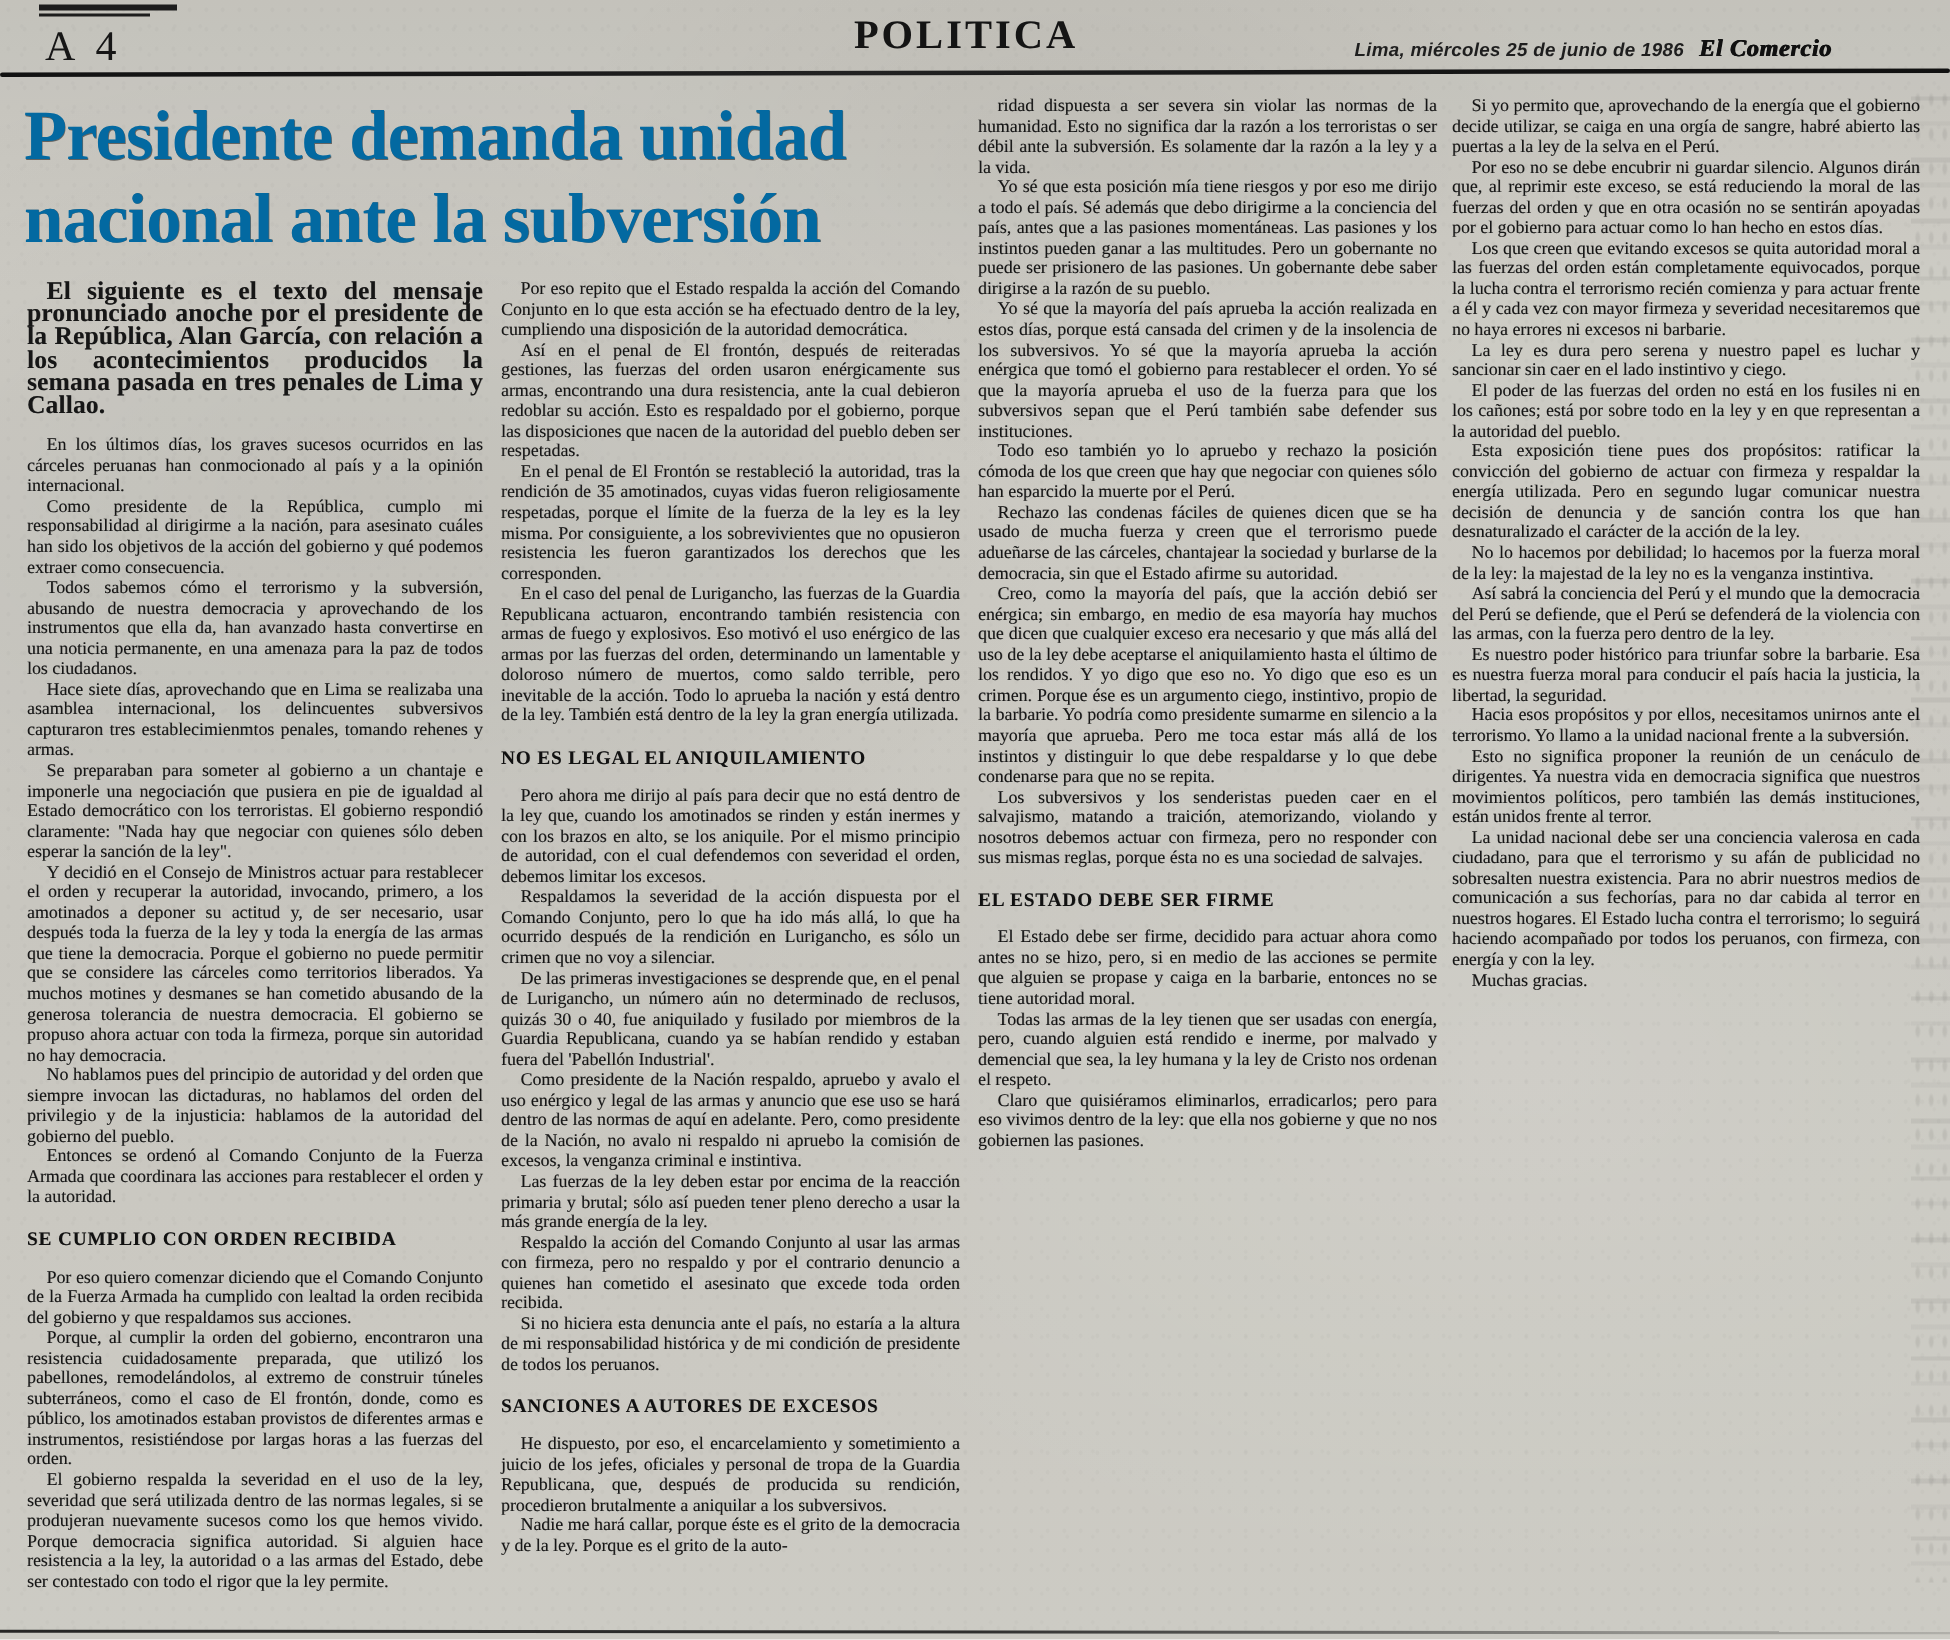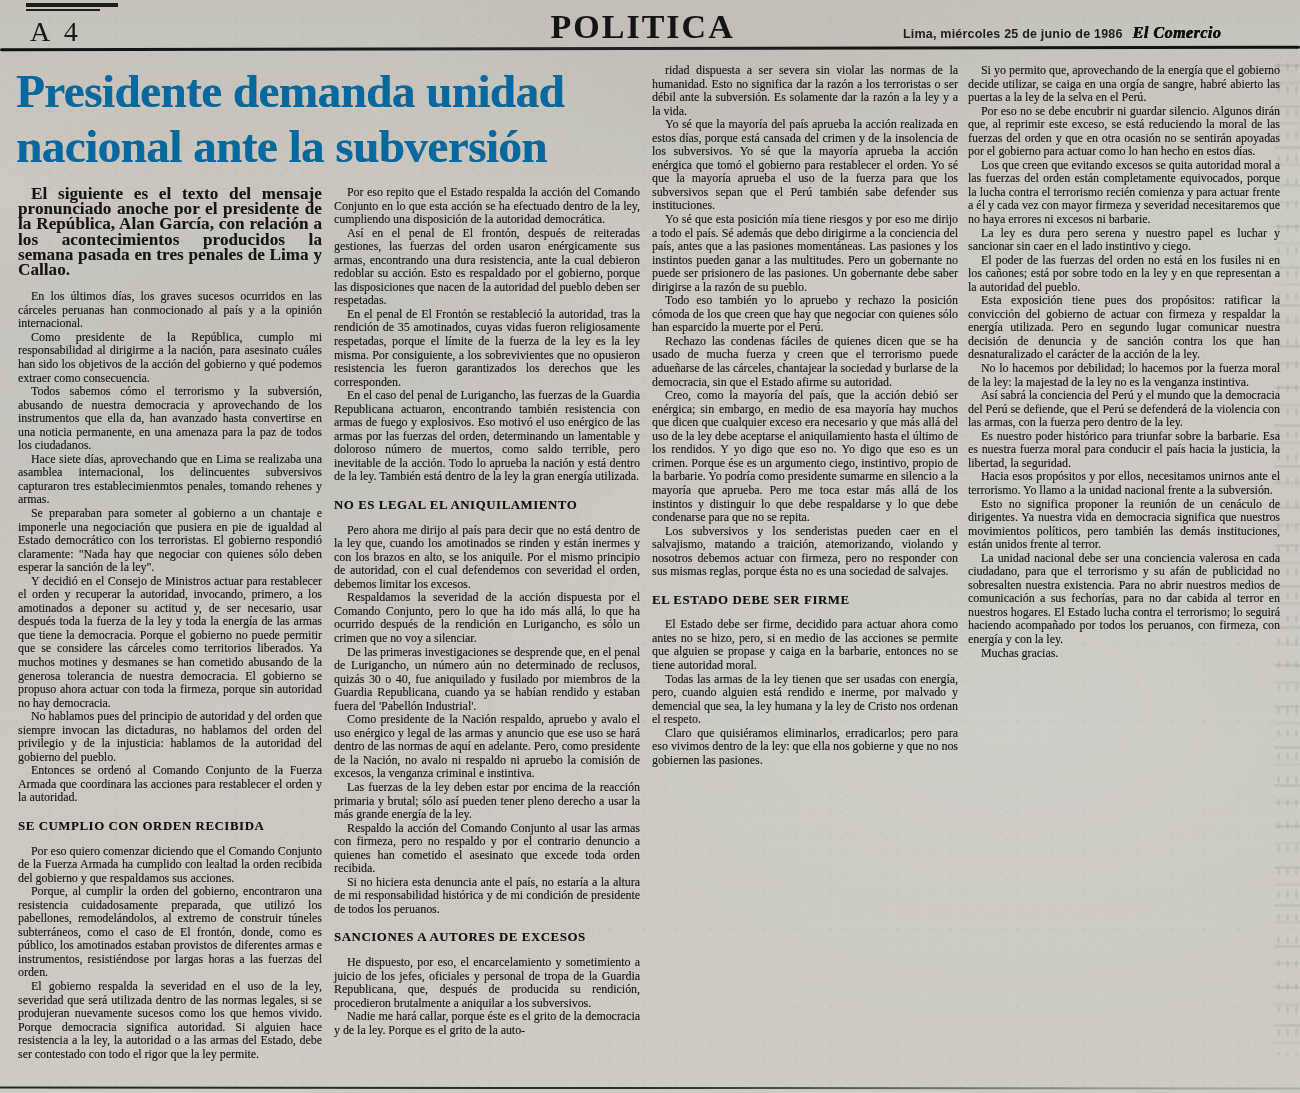--- a/index.html
+++ b/index.html
@@ -31,30 +31,30 @@
   
   .corner-rule{position:absolute;left:26px;top:3px;width:92px;height:10px;}
   .corner-rule .bar1{height:4px;background:#1d1d1d;}
   .corner-rule .bar2{height:2px;background:#1d1d1d;margin-top:2px;width:80%;}
   .page-number{
     position:absolute;left:30px;top:16px;
     font-size:28px;letter-spacing:4px;color:#161616;
   }
   .section-title{
     position:absolute;left:50%;top:8px;transform:translateX(-54%);
-    font-size:34px;font-weight:700;letter-spacing:2px;color:#141414;
+    font-size:27px;font-weight:700;letter-spacing:2px;color:#141414;
     transform-origin:center;
   }
   .date-block{
     position:absolute;left:903px;top:24px;display:flex;align-items:baseline;gap:10px;
     white-space:nowrap;
   }
   .dateline{
     font-family:"Liberation Sans","DejaVu Sans",sans-serif;
-    font-size:12.5px;font-weight:700;color:#1e1e1e;letter-spacing:.2px;
+    font-size:12.5px;font-weight:700;color:#1e1e1e;letter-spacing:.2px;font-style:italic;
   }
   .masthead{
     font-size:16px;font-weight:700;font-style:italic;color:#101010;
     letter-spacing:.5px;
     text-shadow:.6px 0 0 #101010, 0 .4px 0 #101010;
   }
   .header-rule{
     position:absolute;left:0;top:47px;width:1300px;height:3px;
     background:linear-gradient(90deg,#111 0%,#222 45%,#151515 70%,#111 100%);
     border-radius:2px;transform:rotate(-0.12deg);
@@ -159,22 +159,22 @@
     <p class="">Como presidente de la Nación respaldo, apruebo y avalo el uso enérgico y legal de las armas y anuncio que ese uso se hará dentro de las normas de aquí en adelante. Pero, como presidente de la Nación, no avalo ni respaldo ni apruebo la comisión de excesos, la venganza criminal e instintiva.</p>
     <p class="">Las fuerzas de la ley deben estar por encima de la reacción primaria y brutal; sólo así pueden tener pleno derecho a usar la más grande energía de la ley.</p>
     <p class="">Respaldo la acción del Comando Conjunto al usar las armas con firmeza, pero no respaldo y por el contrario denuncio a quienes han cometido el asesinato que excede toda orden recibida.</p>
     <p class="">Si no hiciera esta denuncia ante el país, no estaría a la altura de mi responsabilidad histórica y de mi condición de presidente de todos los peruanos.</p>
     <h3 class="subhead">SANCIONES A AUTORES DE EXCESOS</h3>
     <p class="">He dispuesto, por eso, el encarcelamiento y sometimiento a juicio de los jefes, oficiales y personal de tropa de la Guardia Republicana, que, después de producida su rendición, procedieron brutalmente a aniquilar a los subversivos.</p>
     <p class="">Nadie me hará callar, porque éste es el grito de la democracia y de la ley. Porque es el grito de la auto-</p>
   </div>
 <div class="col col-3">
     <p class="">ridad dispuesta a ser severa sin violar las normas de la humanidad. Esto no significa dar la razón a los terroristas o ser débil ante la subversión. Es solamente dar la razón a la ley y a la vida.</p>
+    <p class="">Yo sé que esta posición mía tiene riesgos y por eso me dirijo a todo el país. Sé además que debo dirigirme a la conciencia del país, antes que a las pasiones momentáneas. Las pasiones y los instintos pueden ganar a las multitudes. Pero un gobernante no puede ser prisionero de las pasiones. Un gobernante debe saber dirigirse a la razón de su pueblo.</p>
     <p class="">Yo sé que la mayoría del país aprueba la acción realizada en estos días, porque está cansada del crimen y de la insolencia de los subversivos. Yo sé que la mayoría aprueba la acción enérgica que tomó el gobierno para restablecer el orden. Yo sé que la mayoría aprueba el uso de la fuerza para que los subversivos sepan que el Perú también sabe defender sus instituciones.</p>
-    <p class="">Yo sé que esta posición mía tiene riesgos y por eso me dirijo a todo el país. Sé además que debo dirigirme a la conciencia del país, antes que a las pasiones momentáneas. Las pasiones y los instintos pueden ganar a las multitudes. Pero un gobernante no puede ser prisionero de las pasiones. Un gobernante debe saber dirigirse a la razón de su pueblo.</p>
     <p class="">Todo eso también yo lo apruebo y rechazo la posición cómoda de los que creen que hay que negociar con quienes sólo han esparcido la muerte por el Perú.</p>
     <p class="">Rechazo las condenas fáciles de quienes dicen que se ha usado de mucha fuerza y creen que el terrorismo puede adueñarse de las cárceles, chantajear la sociedad y burlarse de la democracia, sin que el Estado afirme su autoridad.</p>
     <p class="">Creo, como la mayoría del país, que la acción debió ser enérgica; sin embargo, en medio de esa mayoría hay muchos que dicen que cualquier exceso era necesario y que más allá del uso de la ley debe aceptarse el aniquilamiento hasta el último de los rendidos. Y yo digo que eso no. Yo digo que eso es un crimen. Porque ése es un argumento ciego, instintivo, propio de la barbarie. Yo podría como presidente sumarme en silencio a la mayoría que aprueba. Pero me toca estar más allá de los instintos y distinguir lo que debe respaldarse y lo que debe condenarse para que no se repita.</p>
     <p class="">Los subversivos y los senderistas pueden caer en el salvajismo, matando a traición, atemorizando, violando y nosotros debemos actuar con firmeza, pero no responder con sus mismas reglas, porque ésta no es una sociedad de salvajes.</p>
     <h3 class="subhead">EL ESTADO DEBE SER FIRME</h3>
     <p class="">El Estado debe ser firme, decidido para actuar ahora como antes no se hizo, pero, si en medio de las acciones se permite que alguien se propase y caiga en la barbarie, entonces no se tiene autoridad moral.</p>
     <p class="">Todas las armas de la ley tienen que ser usadas con energía, pero, cuando alguien está rendido e inerme, por malvado y demencial que sea, la ley humana y la ley de Cristo nos ordenan el respeto.</p>
     <p class="">Claro que quisiéramos eliminarlos, erradicarlos; pero para eso vivimos dentro de la ley: que ella nos gobierne y que no nos gobiernen las pasiones.</p>
   </div>
 <div class="col col-4">

